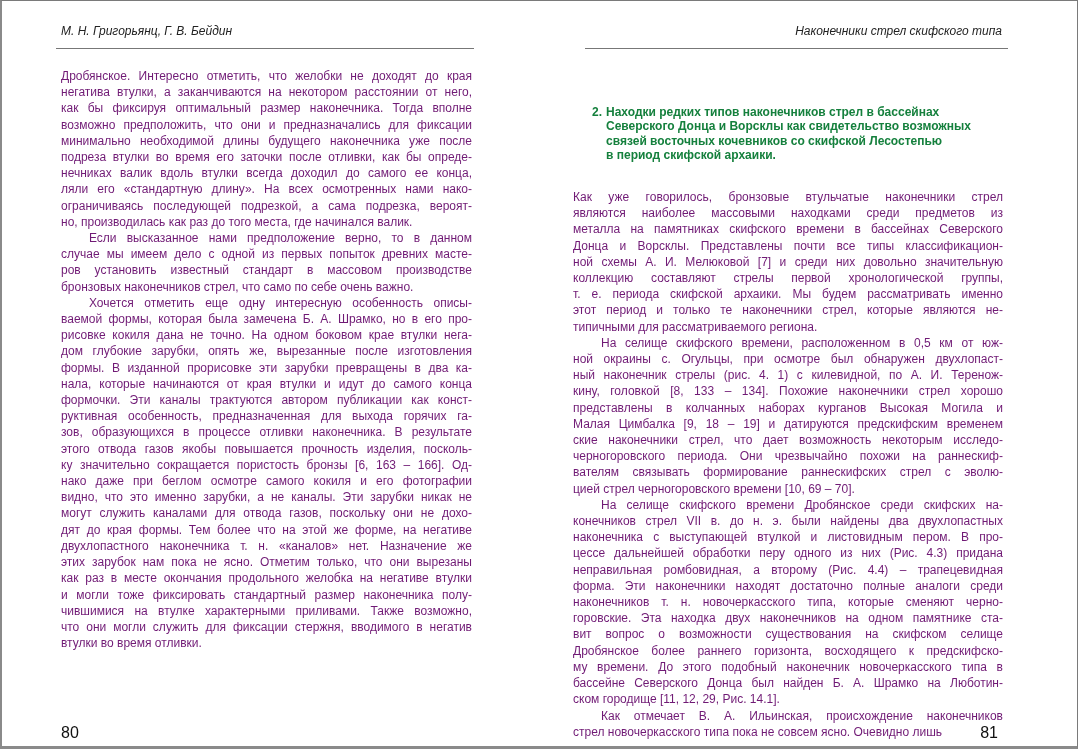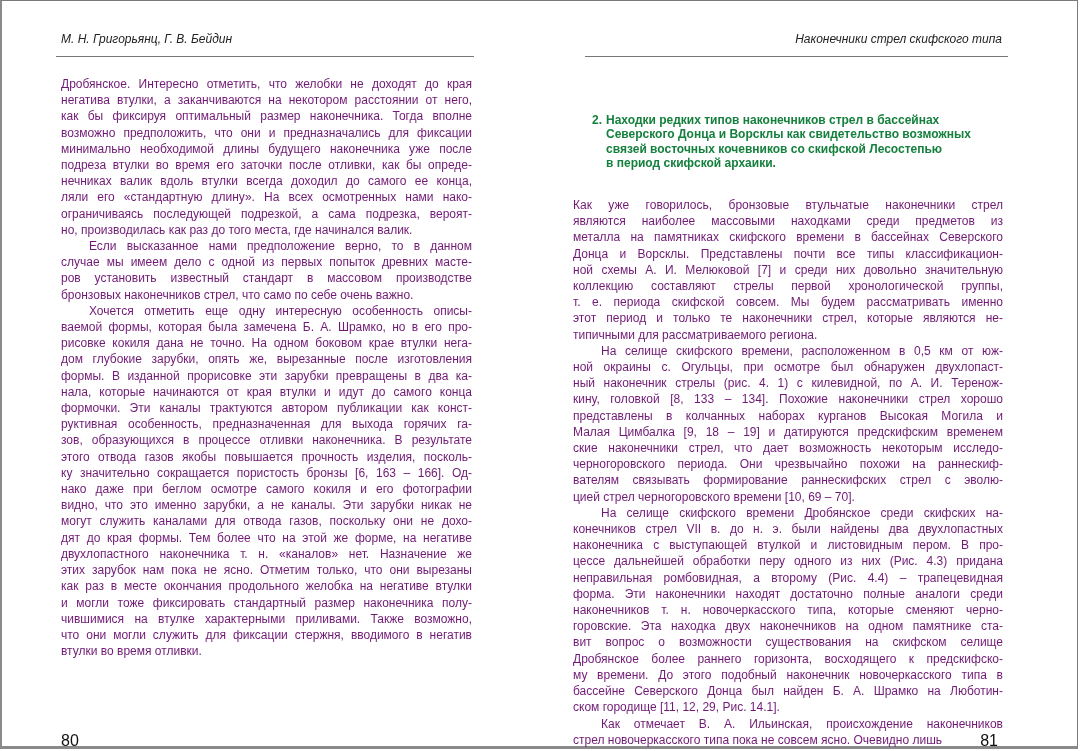--- a/index.html
+++ b/index.html
@@ -9,21 +9,21 @@
     font-family: "Liberation Sans", sans-serif;
     color: #111;
   }
   .frame {
     position: absolute; left: 0; top: 0; width: 1078px; height: 749px;
     border: 1px solid #7a7a7a;
     border-left: 2px solid #8a8a8a;
     border-bottom: 3px solid #8a8a8a;
     box-sizing: border-box;
   }
-  .page { position: absolute; top: 16px; height: 699px; }
+  .page { position: absolute; top: 8px; height: 699px; }
   .page.left { left: 0; width: 540px; }
   .page.right { left: 540px; width: 540px; }
 
   .running-head {
     position: absolute; top: 16px;
     font-style: italic; font-size: 12px; color: #222;
     white-space: nowrap;
   }
   .left .running-head { left: 61px; }
   .right .running-head { right: 78px; }
@@ -122,21 +122,21 @@
       <span class="hl"><span>в период скифской архаики.</span></span>
     </div>
   <div class="body-text">
       <p>
         <span class="line">Как уже говорилось, бронзовые втульчатые наконечники стрел</span>
         <span class="line">являются наиболее массовыми находками среди предметов из</span>
         <span class="line">металла на памятниках скифского времени в бассейнах Северского</span>
         <span class="line">Донца и Ворсклы. Представлены почти все типы классификацион-</span>
         <span class="line">ной схемы А. И. Мелюковой [7] и среди них довольно значительную</span>
         <span class="line">коллекцию составляют стрелы первой хронологической группы,</span>
-        <span class="line">т. е. периода скифской совсем. Мы будем рассматривать именно</span>
+        <span class="line">т. е. периода скифской архаики. Мы будем рассматривать именно</span>
         <span class="line">этот период и только те наконечники стрел, которые являются не-</span>
         <span class="line last">типичными для рассматриваемого региона.</span>
       </p>
       <p>
         <span class="line" style="text-indent: 28px;">На селище скифского времени, расположенном в 0,5 км от юж-</span>
         <span class="line">ной окраины с. Огульцы, при осмотре был обнаружен двухлопаст-</span>
         <span class="line">ный наконечник стрелы (рис. 4. 1) с килевидной, по А. И. Теренож-</span>
         <span class="line">кину, головкой [8, 133 – 134]. Похожие наконечники стрел хорошо</span>
         <span class="line">представлены в колчанных наборах курганов Высокая Могила и</span>
         <span class="line">Малая Цимбалка [9, 18 – 19] и датируются предскифским временем</span>

